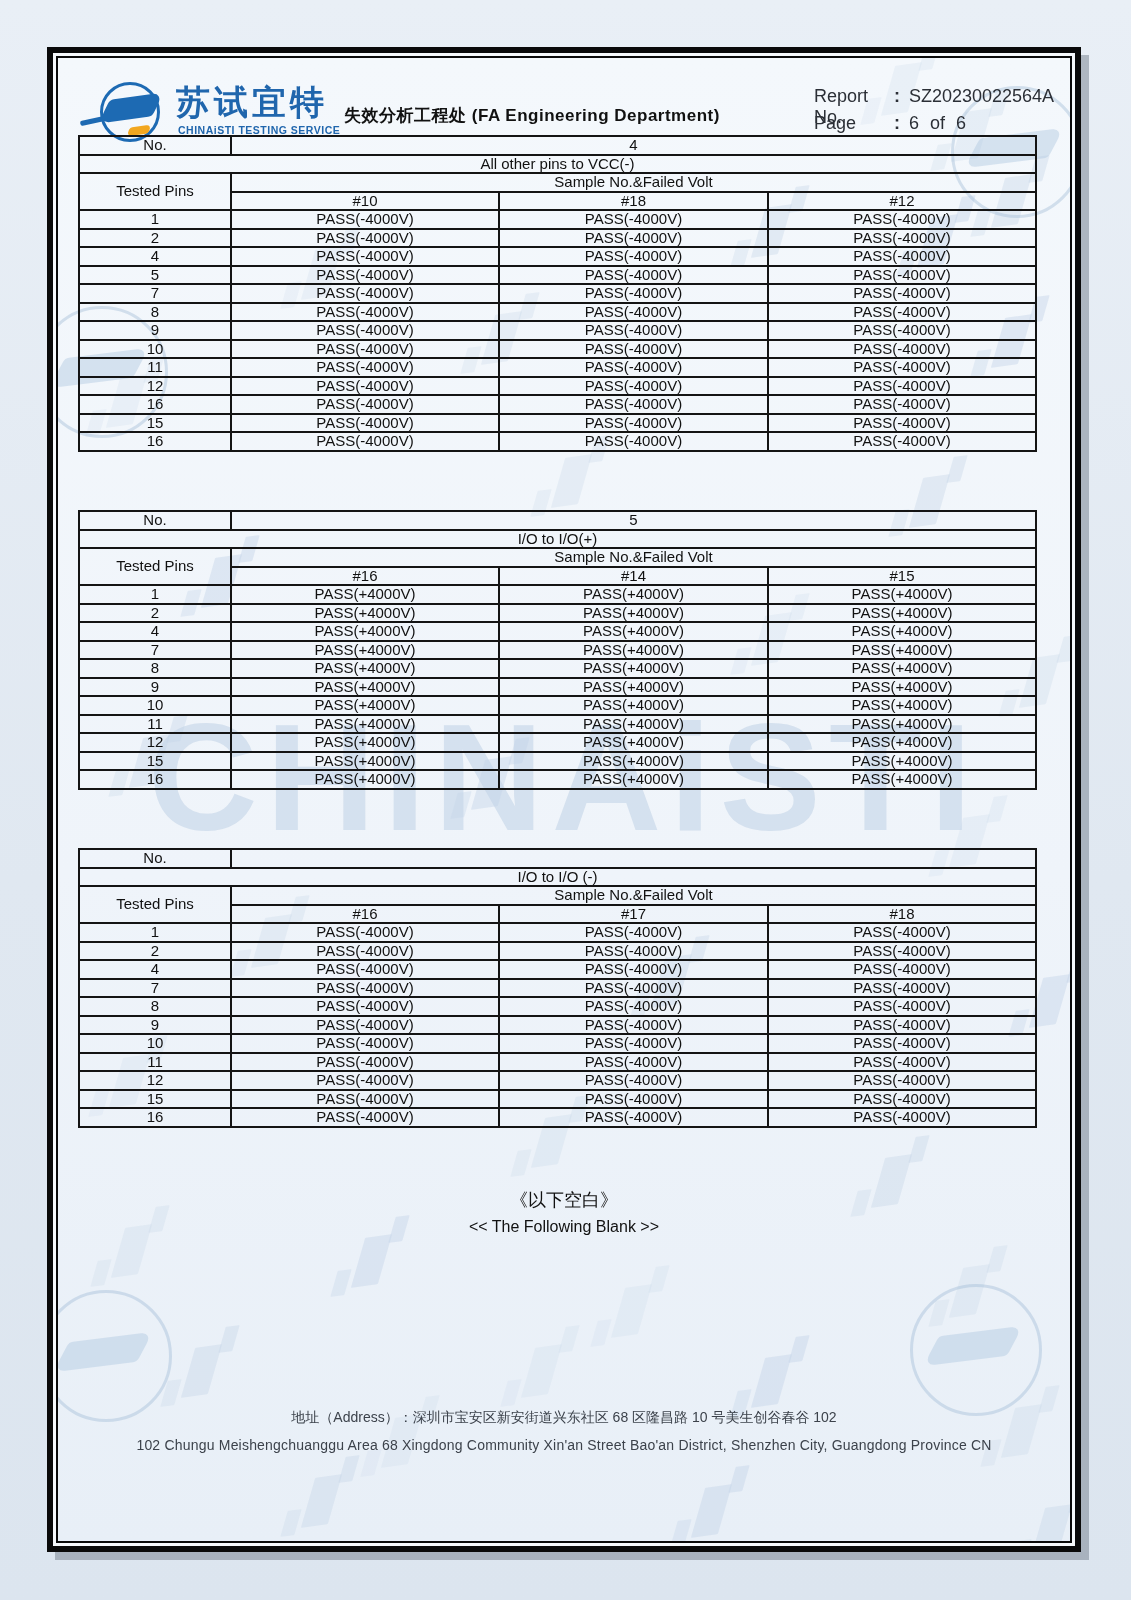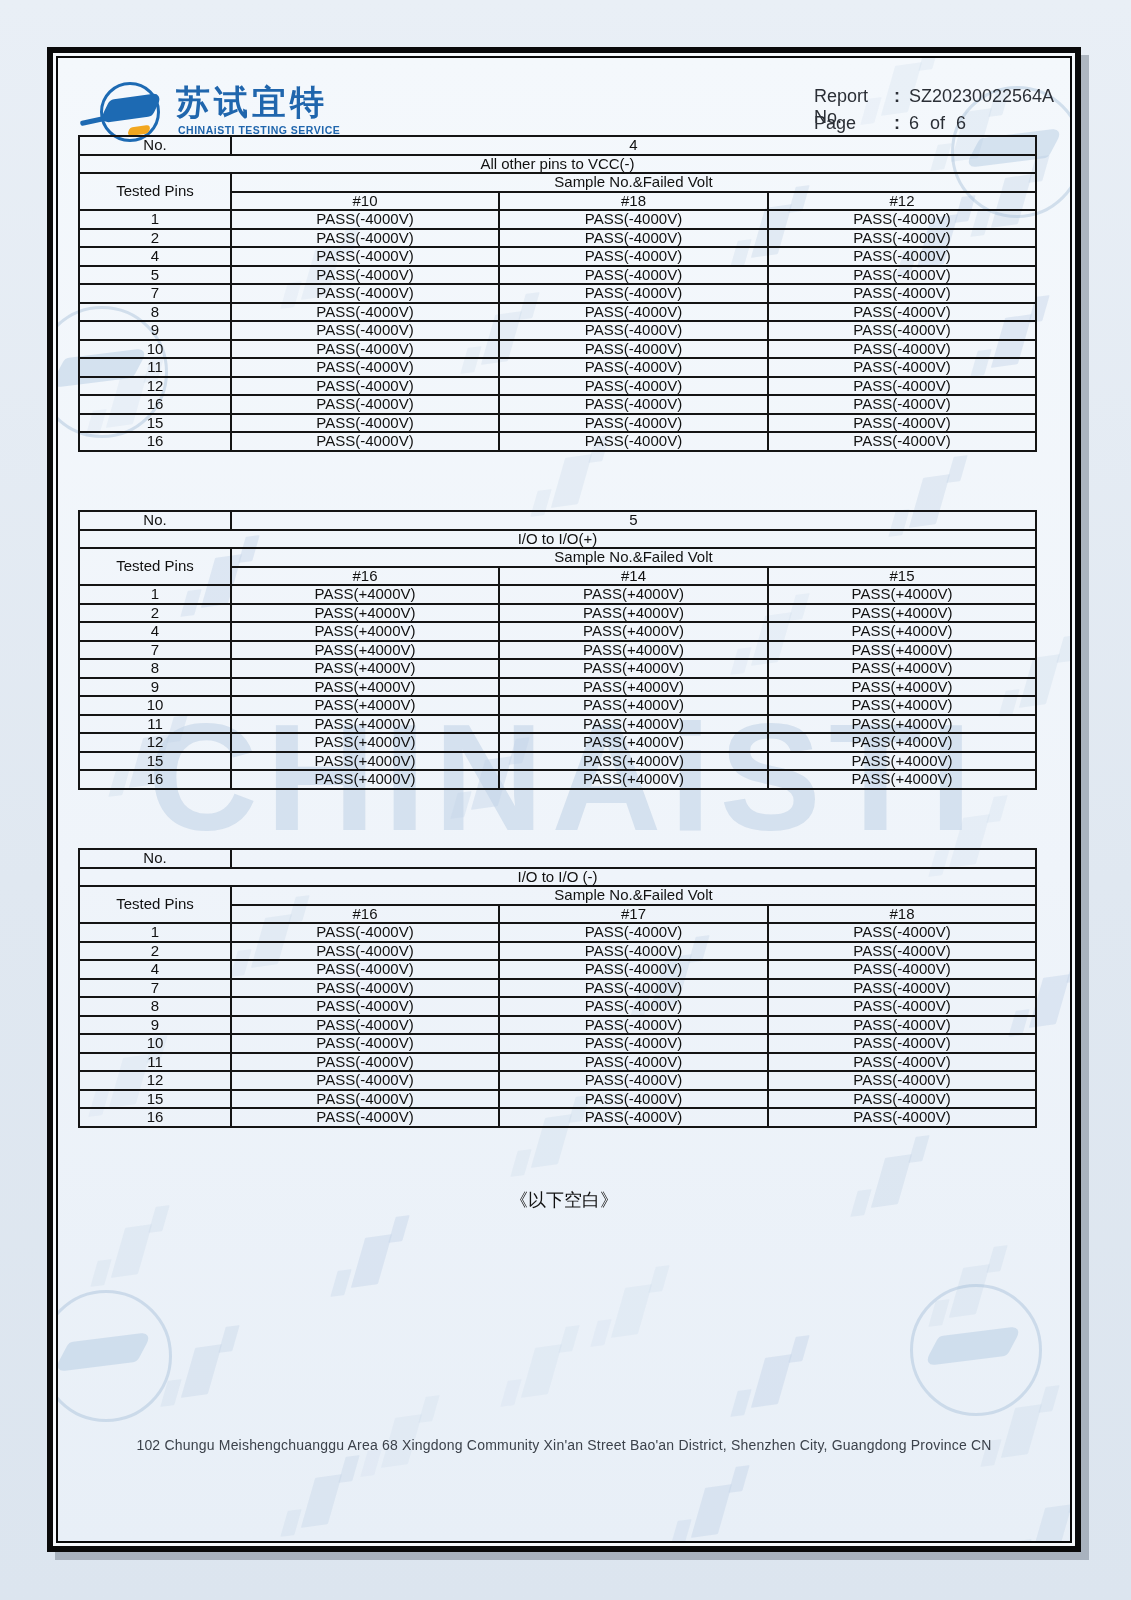--- a/index.html
+++ b/index.html
@@ -195,20 +195,21 @@
 
       <div class="hdr">
         <div class="logo-box">
           <div class="logo-tail"></div>
           <div class="logo-circle"></div>
           <div class="logo-swoosh"></div>
           <div class="logo-orange"></div>
           <div class="logo-cn">苏试宜特</div>
           <div class="logo-en">CHINAiSTI TESTING SERVICE</div>
         </div>
+        <div class="doc-title">失效分析工程处 (FA Engineering Department)</div>
         <div class="report-info">
           <div class="row">
             <span class="lbl">Report No.</span>
               <span class="col">:</span>
               <span class="val">SZ20230022564A</span>
           </div>
           <div class="row">
             <span class="lbl">Page</span>
               <span class="col">:</span>
               <span class="val">6 of 6</span>
@@ -505,18 +506,20 @@
                 <td>16</td>
                 <td>PASS(-4000V)</td>
                 <td>PASS(-4000V)</td>
                 <td>PASS(-4000V)</td>
               </tr>
             </tbody>
           </table>
         </div>
 
       <div class="blank-cn">《以下空白》</div>
-
+      <div class="blank-en">&lt;&lt; The Following Blank &gt;&gt;</div>
+
+      <div class="ft-line ft-cn">地址（Address）：深圳市宝安区新安街道兴东社区 68 区隆昌路 10 号美生创谷春谷 102</div>
       <div class="ft-line ft-en">102 Chungu Meishengchuanggu Area 68 Xingdong Community Xin'an Street Bao'an District, Shenzhen City, Guangdong Province CN</div>
 
     </div>
   </div>
 </div>
 
 </body></html>

